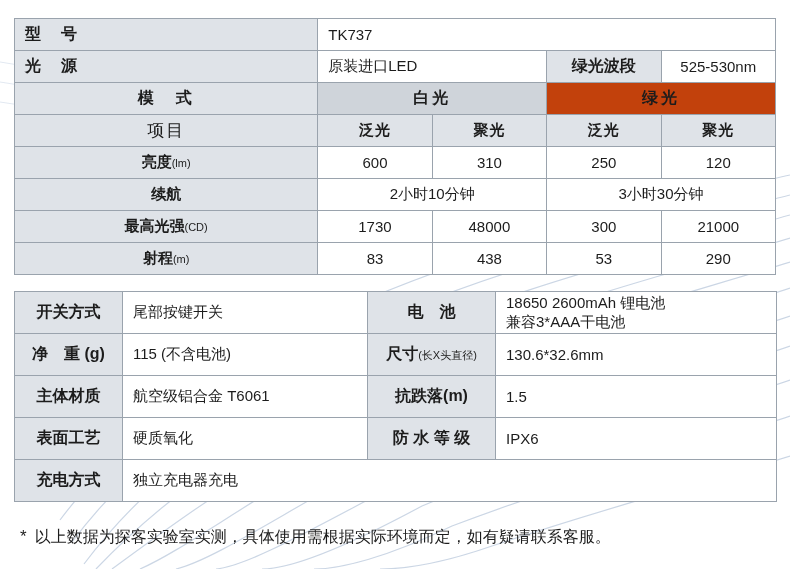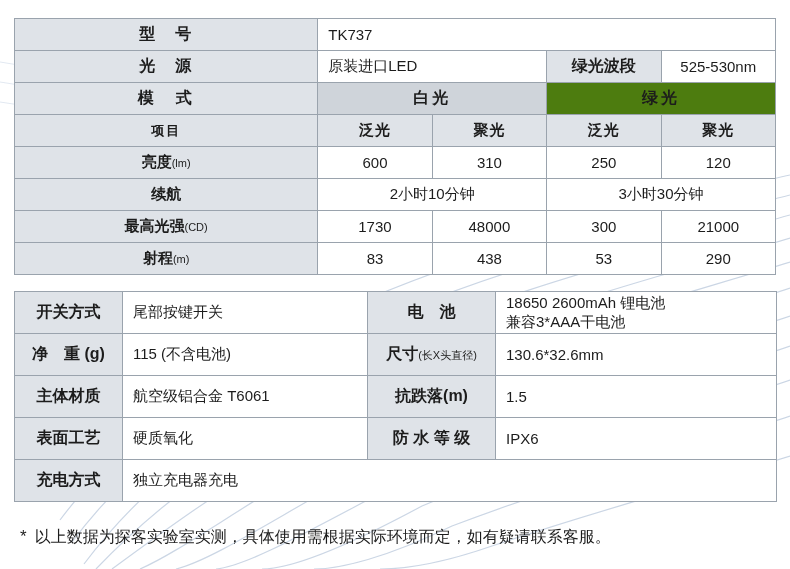--- a/index.html
+++ b/index.html
@@ -43,21 +43,21 @@
     background: #ffffff;
     text-align: center;
     vertical-align: middle;
     white-space: nowrap;
   }
   .lbl {
     background: #dfe3e8;
     font-weight: bold;
     font-size: 16px;
     letter-spacing: 2px;
-    text-align: center;
+    text-align: left;
   }
   .lbl-sm {
     background: #dfe3e8;
     font-weight: bold;
     font-size: 15px;
     text-align: center;
   }
   .lbl-left {
     background: #dfe3e8;
     font-weight: bold;
@@ -69,36 +69,36 @@
     font-weight: normal;
     letter-spacing: 0;
   }
   .hdr-white {
     background: #cfd4da;
     font-weight: bold;
     font-size: 16px;
     letter-spacing: 3px;
   }
   .hdr-green {
-    background: #4d7c0f;
+    background: #c2410c;
     font-weight: bold;
     font-size: 16px;
     letter-spacing: 3px;
   }
   .hdr-mode {
     background: #dfe3e8;
     font-weight: bold;
     font-size: 16px;
     letter-spacing: 3px;
     margin-left: 16px;
   }
   .hdr-item {
     background: #dfe3e8;
-    font-weight: bold;
-    font-size: 13px;
+    font-weight: normal;
+    font-size: 17px;
     letter-spacing: 2px;
   }
   .subhdr {
     background: #dfe3e8;
     font-weight: bold;
     font-size: 15px;
     letter-spacing: 1px;
   }
   .left {
     text-align: left;

